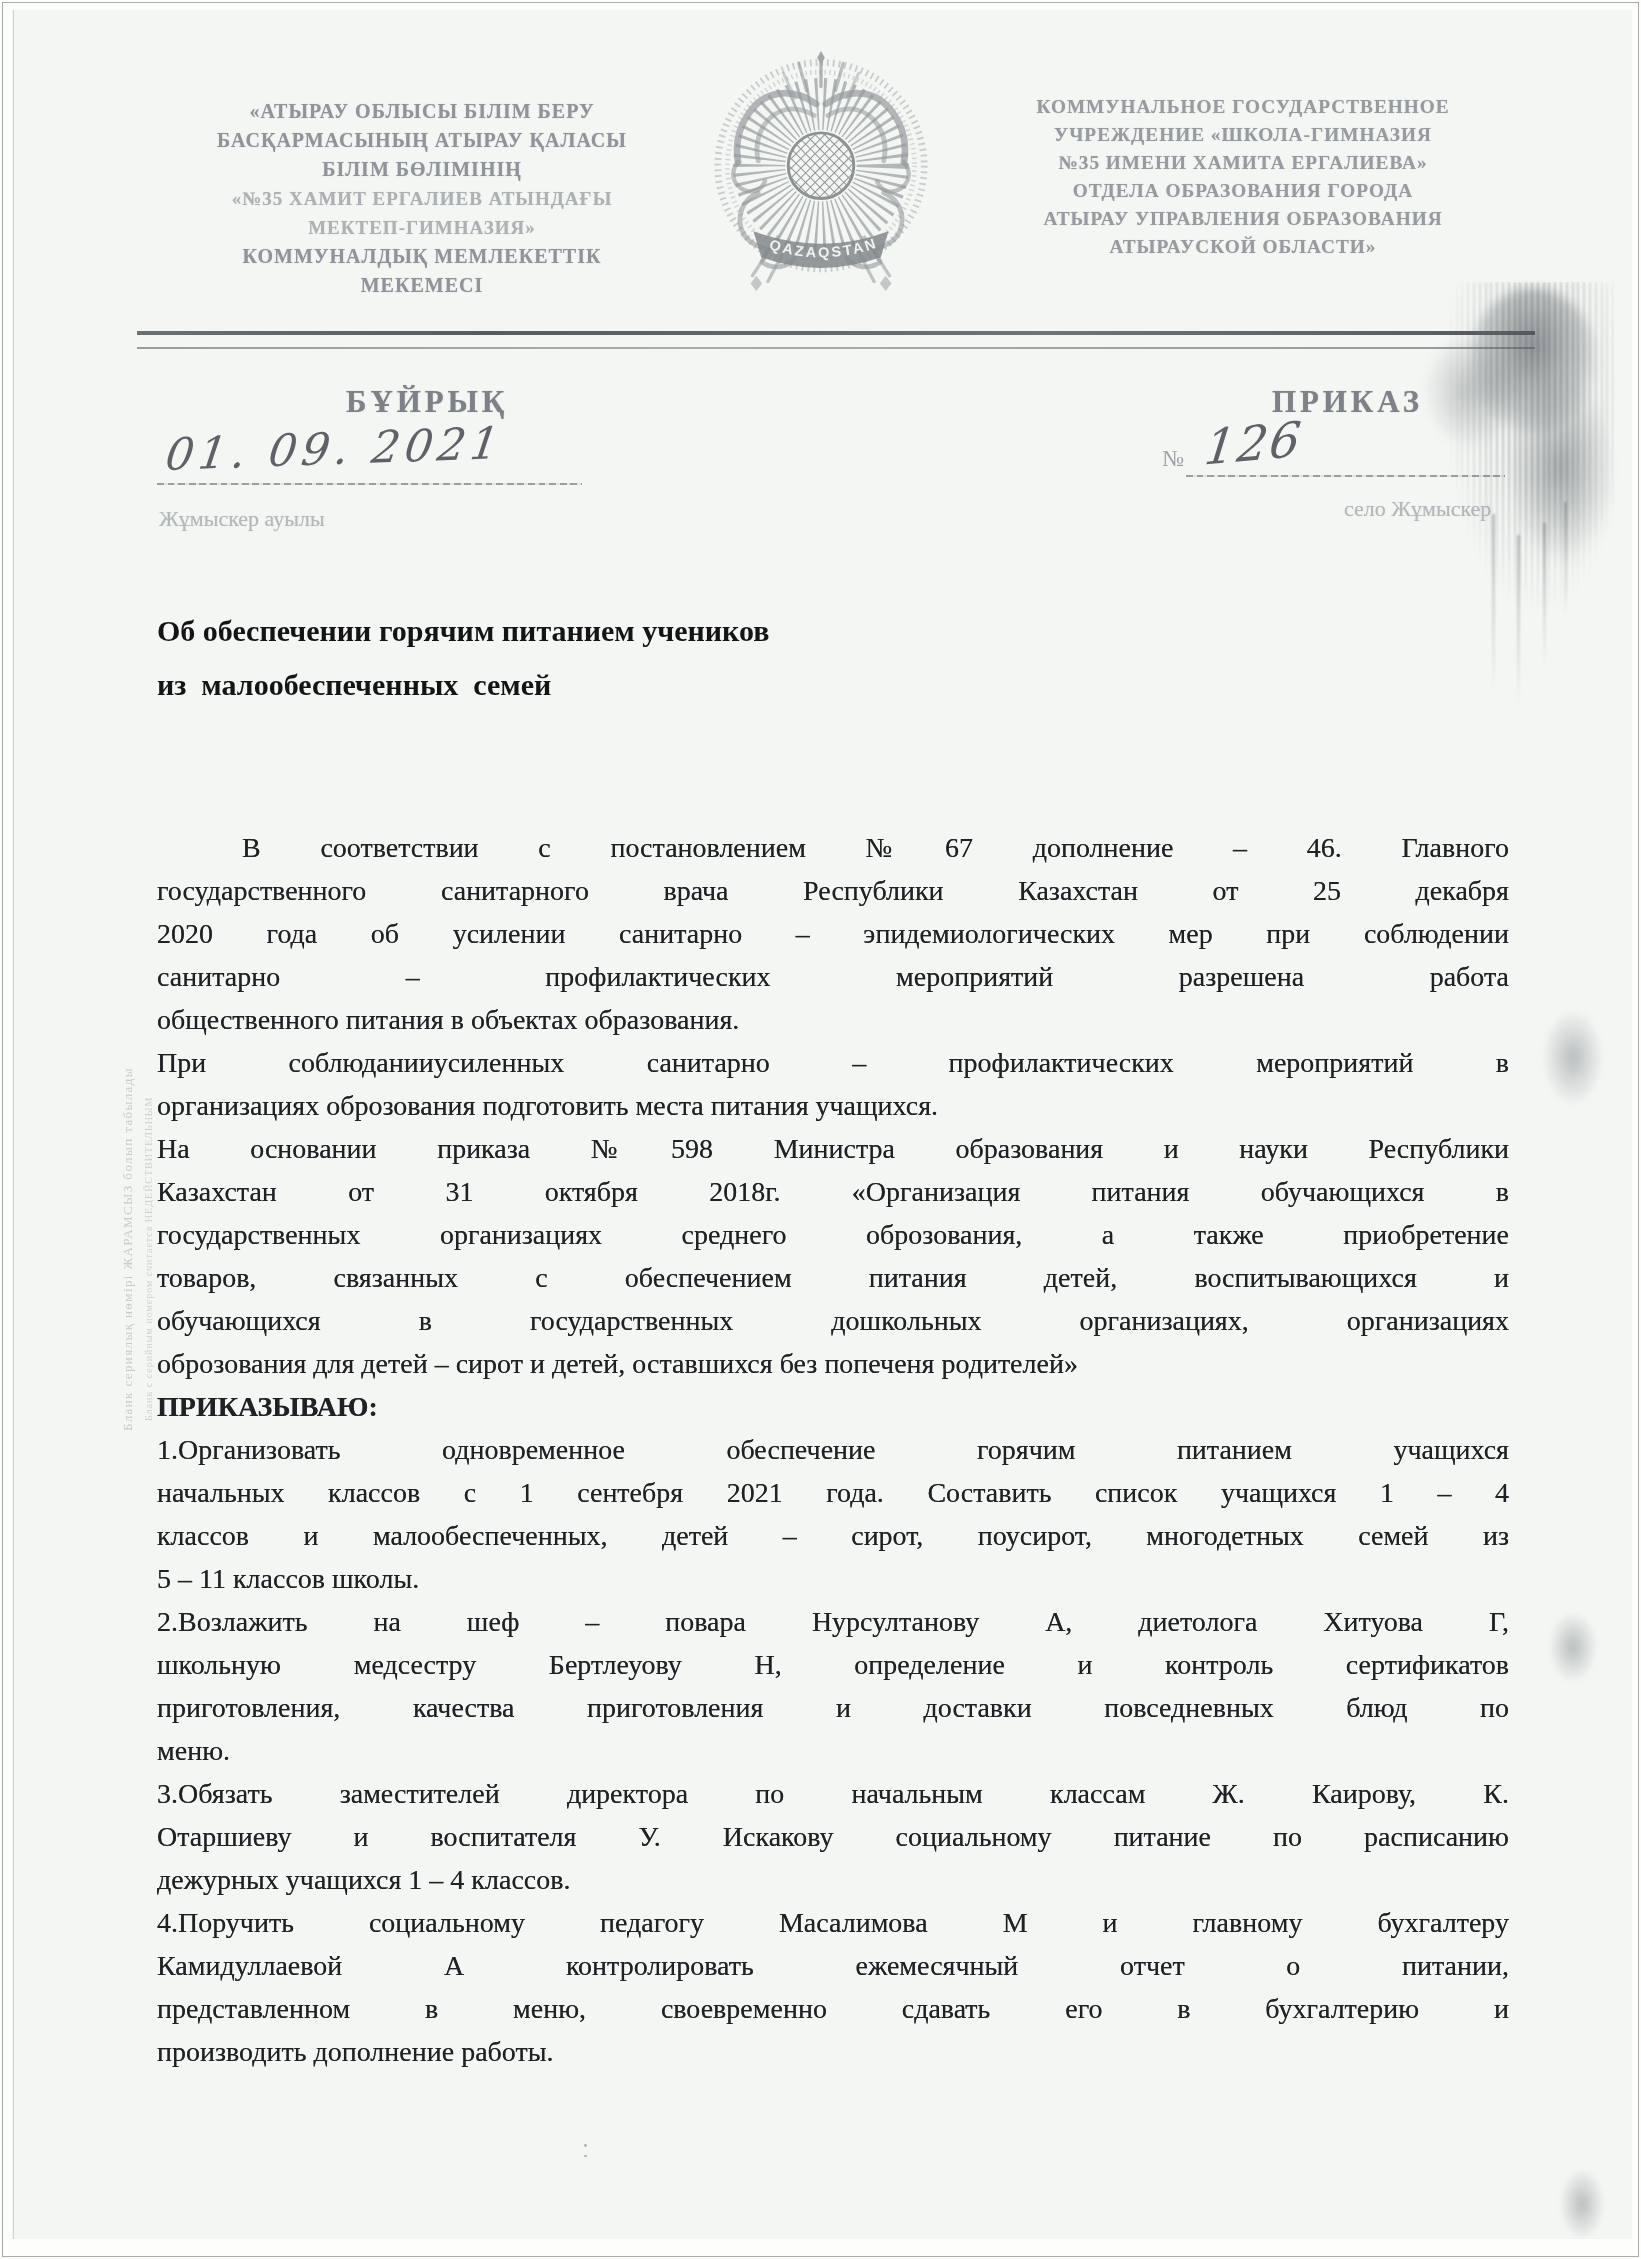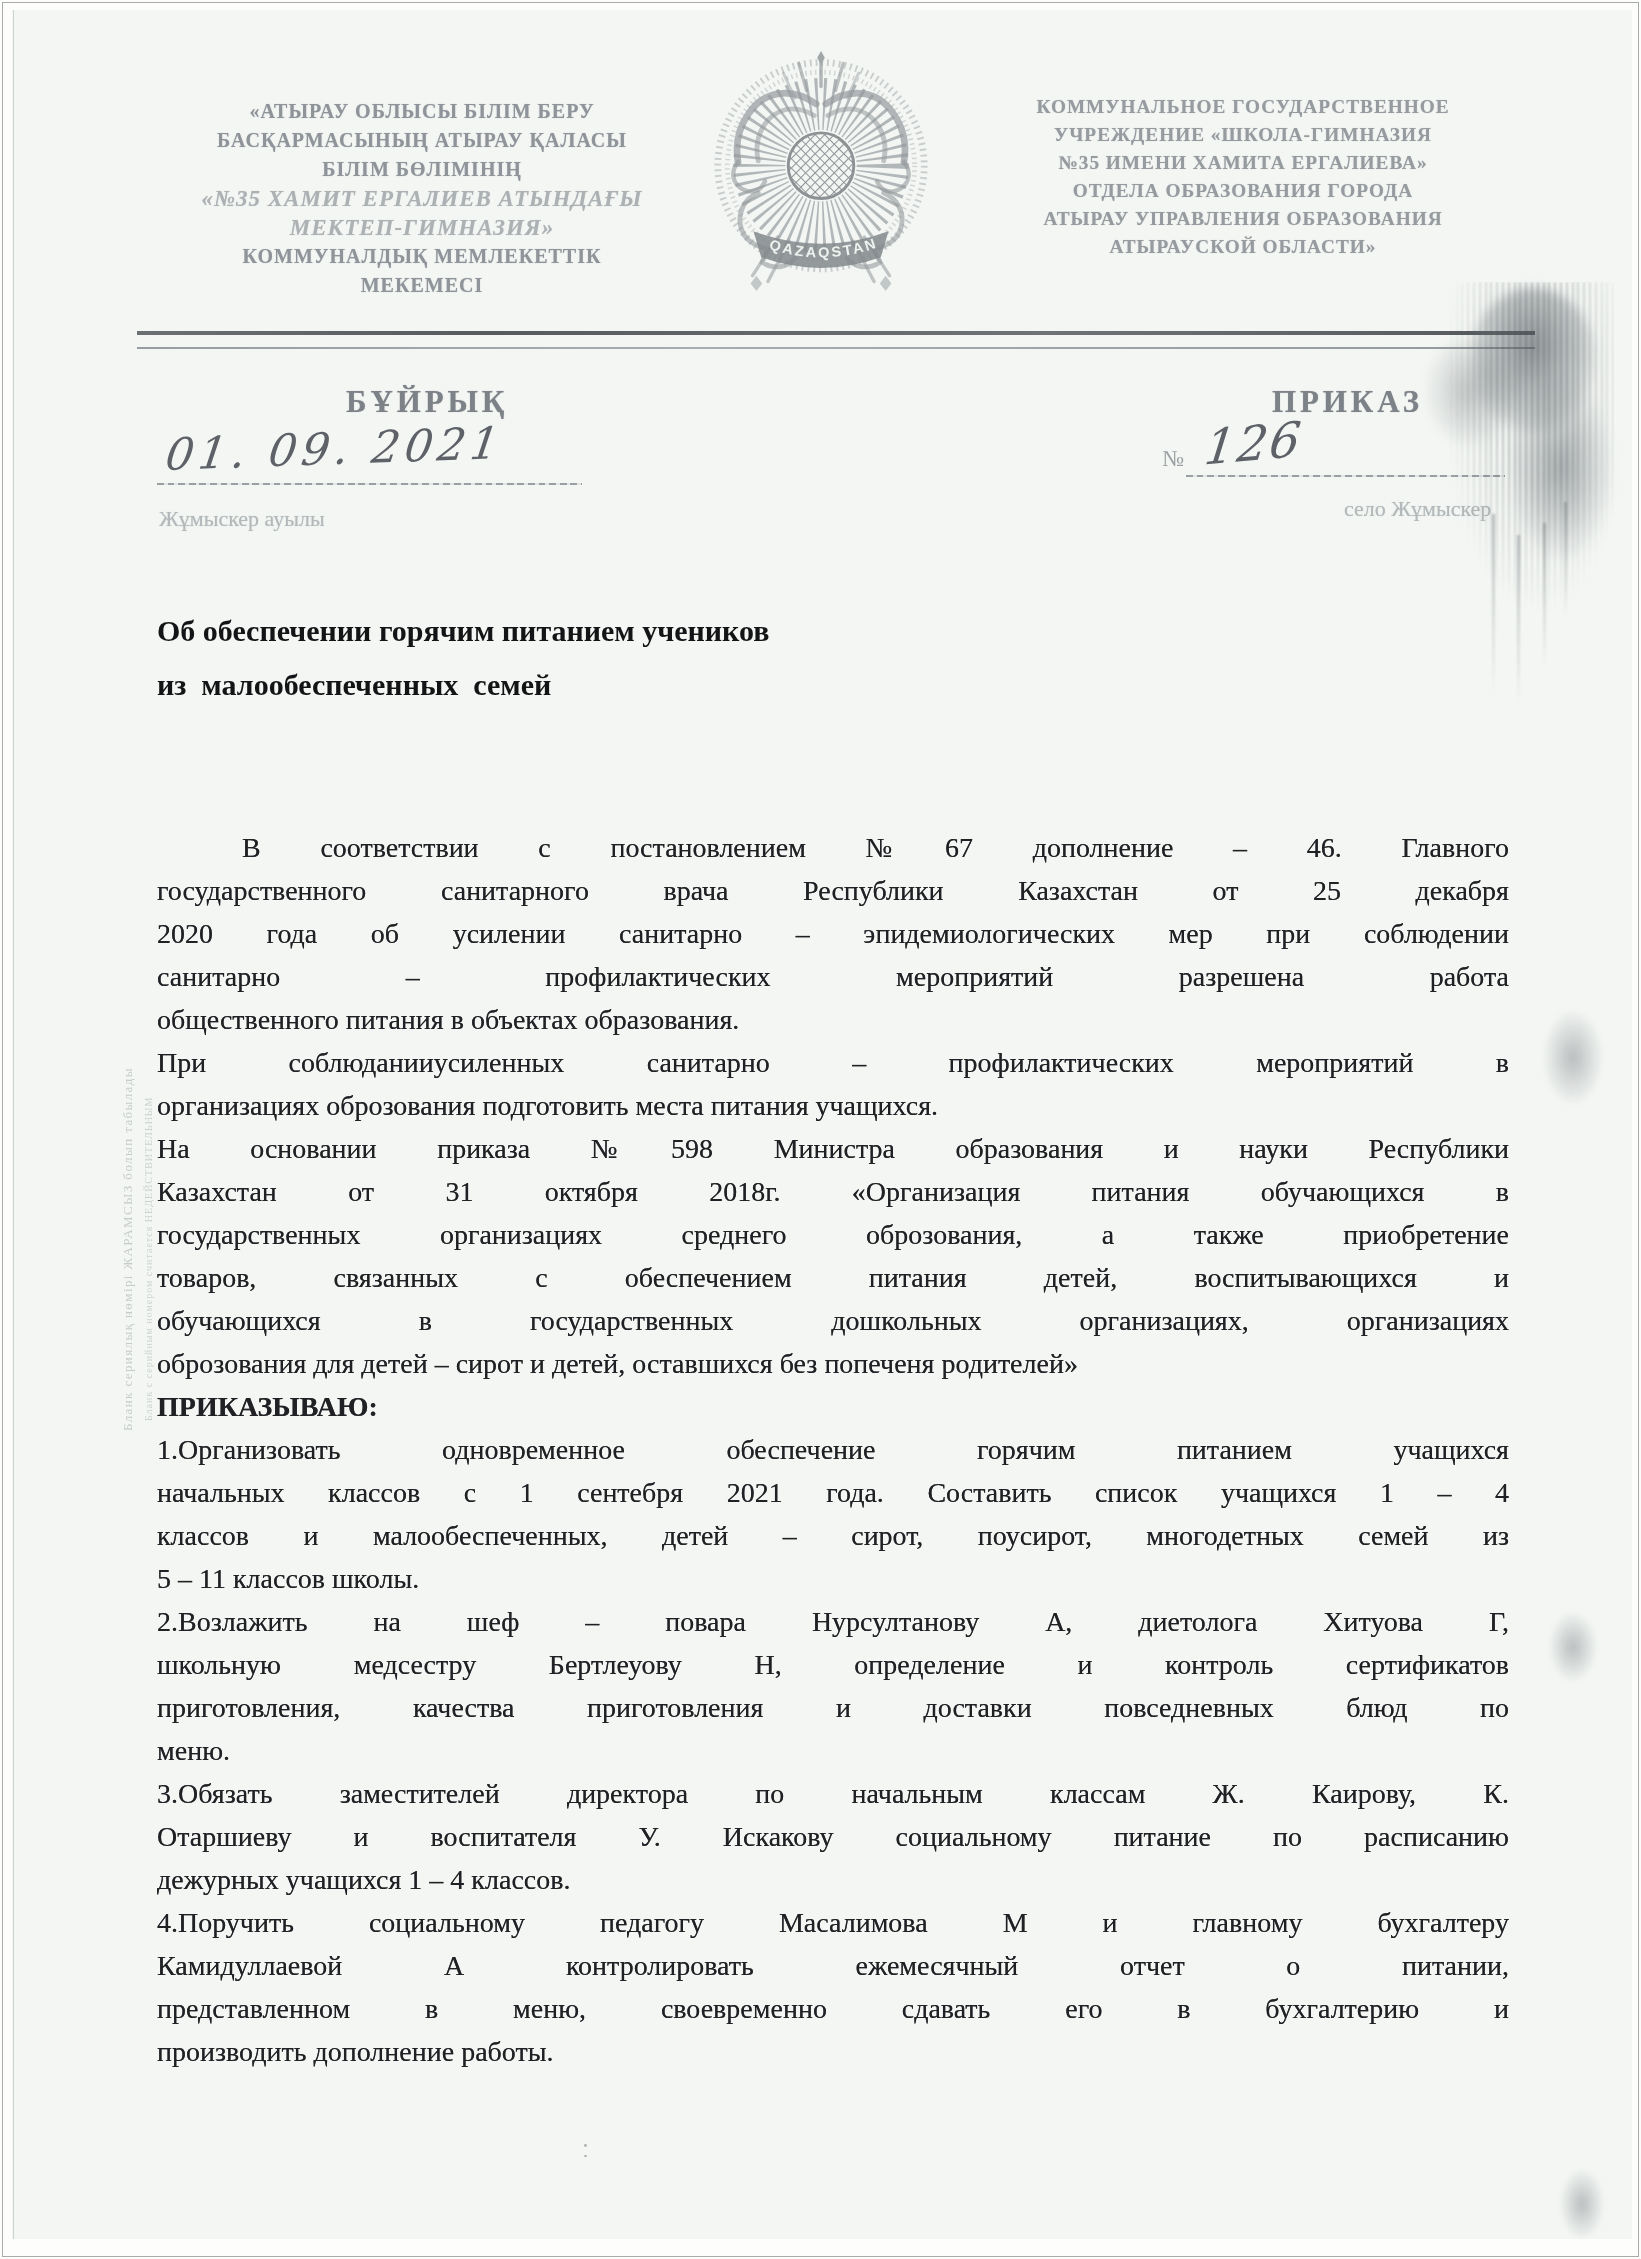--- a/index.html
+++ b/index.html
@@ -7,21 +7,21 @@
         font-family:"Liberation Serif", serif;}
   .frame{position:absolute;inset:1.9px;border:1px solid #a6aca9;pointer-events:none;}
   .paper{position:absolute;left:11.6px;top:9.7px;right:8.7px;bottom:20px;background:#f3f6f3;}
   .paper-edge{position:absolute;left:12.6px;top:9.7px;width:1px;bottom:20px;background:rgba(120,130,128,.3);}
 
   
   .hdr{position:absolute;color:#8f949a;font-weight:bold;text-align:center;
        text-shadow:0 0 1px rgba(143,148,154,.55);}
   .hdr-left{left:135px;top:97px;width:574px;font-size:20px;line-height:29px;letter-spacing:1px;}
   .hdr-right{left:951px;top:93px;width:584px;font-size:19.3px;line-height:28px;letter-spacing:1px;opacity:.92;}
-  .hdr-left .hline:nth-child(4),.hdr-left .hline:nth-child(5){opacity:.7;font-size:23px;font-style:italic;}
+  .hdr-left .hline:nth-child(4),.hdr-left .hline:nth-child(5){opacity:.7;font-size:19px;}
   .hline{white-space:pre;}
 
   
   .emblem{position:absolute;left:710px;top:48px;width:222px;height:246px;
           filter:blur(0.5px) opacity(.92);}
 
   
   .rule1{position:absolute;left:137px;top:331px;width:1398px;height:3.9px;
          background:linear-gradient(90deg,#6b7073,#565b5e 25%,#6e7376 65%,#54595c);}
   .rule2{position:absolute;left:137px;top:347px;width:1398px;height:1.9px;

